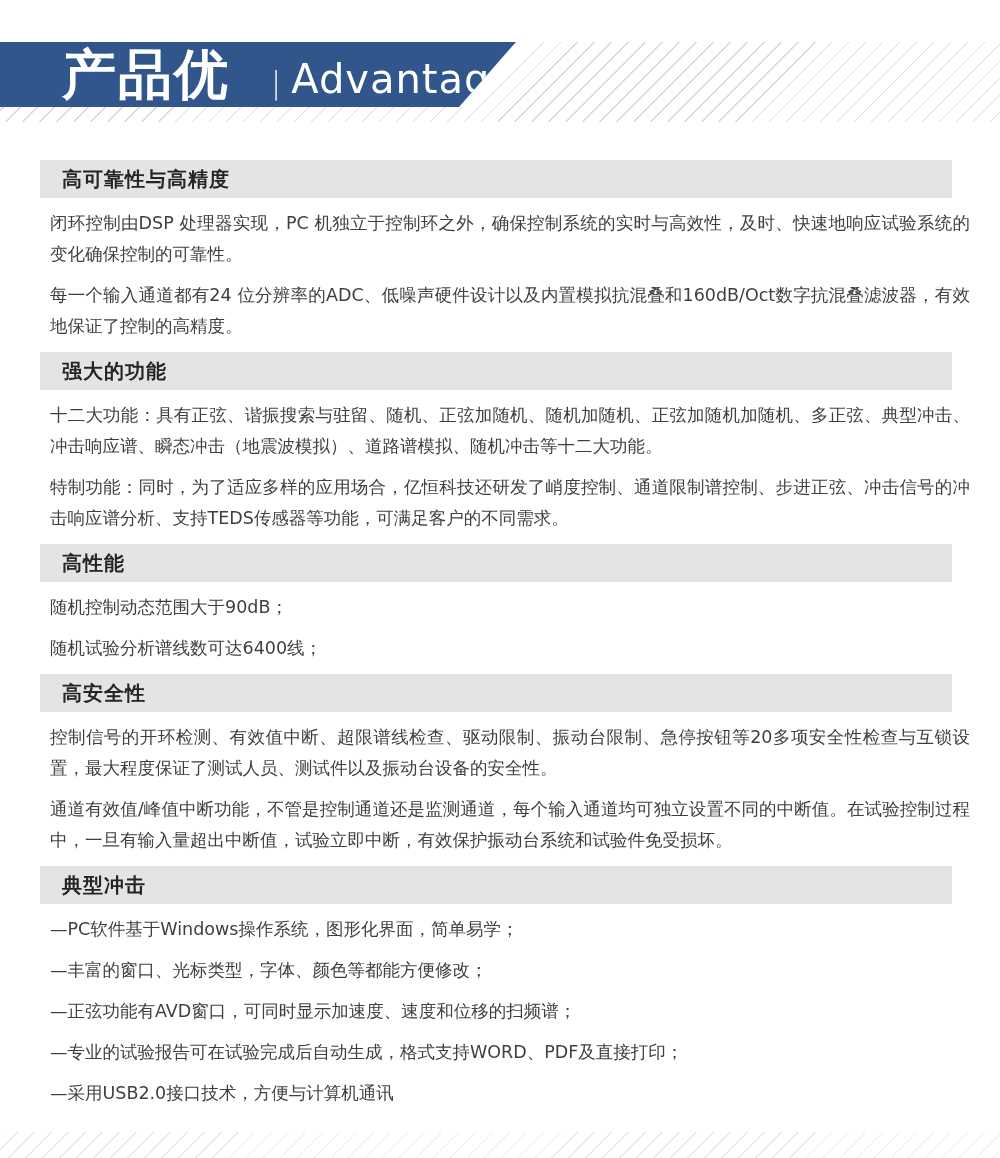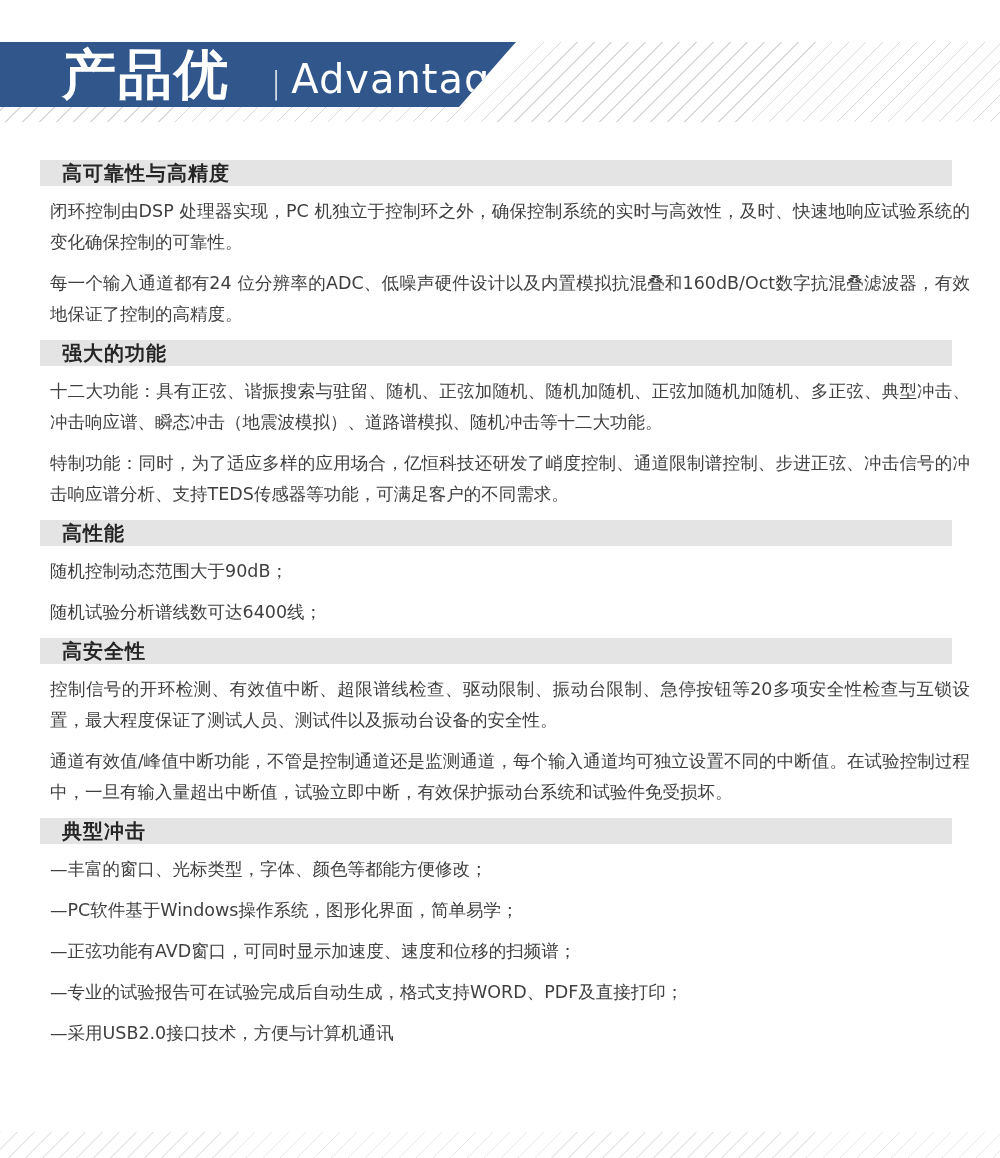--- a/index.html
+++ b/index.html
@@ -38,21 +38,21 @@
   .banner-sep {
     font-size:30px; font-weight:300; margin:0 10px 0 14px;
     color:#ffffff; opacity:.95;
   }
   .banner-sub { font-size:40px; letter-spacing:1px; }
 
   
   .content { margin:35px 40px 0 40px; width:920px; }
   .section { margin:0; }
   .sec-bar {
-    width:912px; height:26px; margin-bottom:10px;
+    width:912px; height:38px; margin-bottom:10px;
     background:var(--barbg,#e4e4e4);
     display:flex; align-items:center; padding-left:22px;
     font-size:20px; font-weight:bold; color:#252525;
     letter-spacing:1px;
   }
   .section p {
     margin:10px; width:920px;
     font-size:17.5px; line-height:31px; color:#3f3f3f;
     text-align:justify;
   }
@@ -93,21 +93,21 @@
       <p>随机控制动态范围大于90dB；</p>
       <p>随机试验分析谱线数可达6400线；</p>
     </div>
     <div class="section">
       <div class="sec-bar">高安全性</div>
       <p>控制信号的开环检测、有效值中断、超限谱线检查、驱动限制、振动台限制、急停按钮等20多项安全性检查与互锁设置，最大程度保证了测试人员、测试件以及振动台设备的安全性。</p>
       <p>通道有效值/峰值中断功能，不管是控制通道还是监测通道，每个输入通道均可独立设置不同的中断值。在试验控制过程中，一旦有输入量超出中断值，试验立即中断，有效保护振动台系统和试验件免受损坏。</p>
     </div>
     <div class="section">
       <div class="sec-bar">典型冲击</div>
+      <p>—PC软件基于Windows操作系统，图形化界面，简单易学；</p>
       <p>—丰富的窗口、光标类型，字体、颜色等都能方便修改；</p>
-      <p>—PC软件基于Windows操作系统，图形化界面，简单易学；</p>
       <p>—正弦功能有AVD窗口，可同时显示加速度、速度和位移的扫频谱；</p>
       <p>—专业的试验报告可在试验完成后自动生成，格式支持WORD、PDF及直接打印；</p>
       <p>—采用USB2.0接口技术，方便与计算机通讯</p>
     </div>
   </div>
 
 <div class="bottom-stripes"></div>
 
 </body></html>

